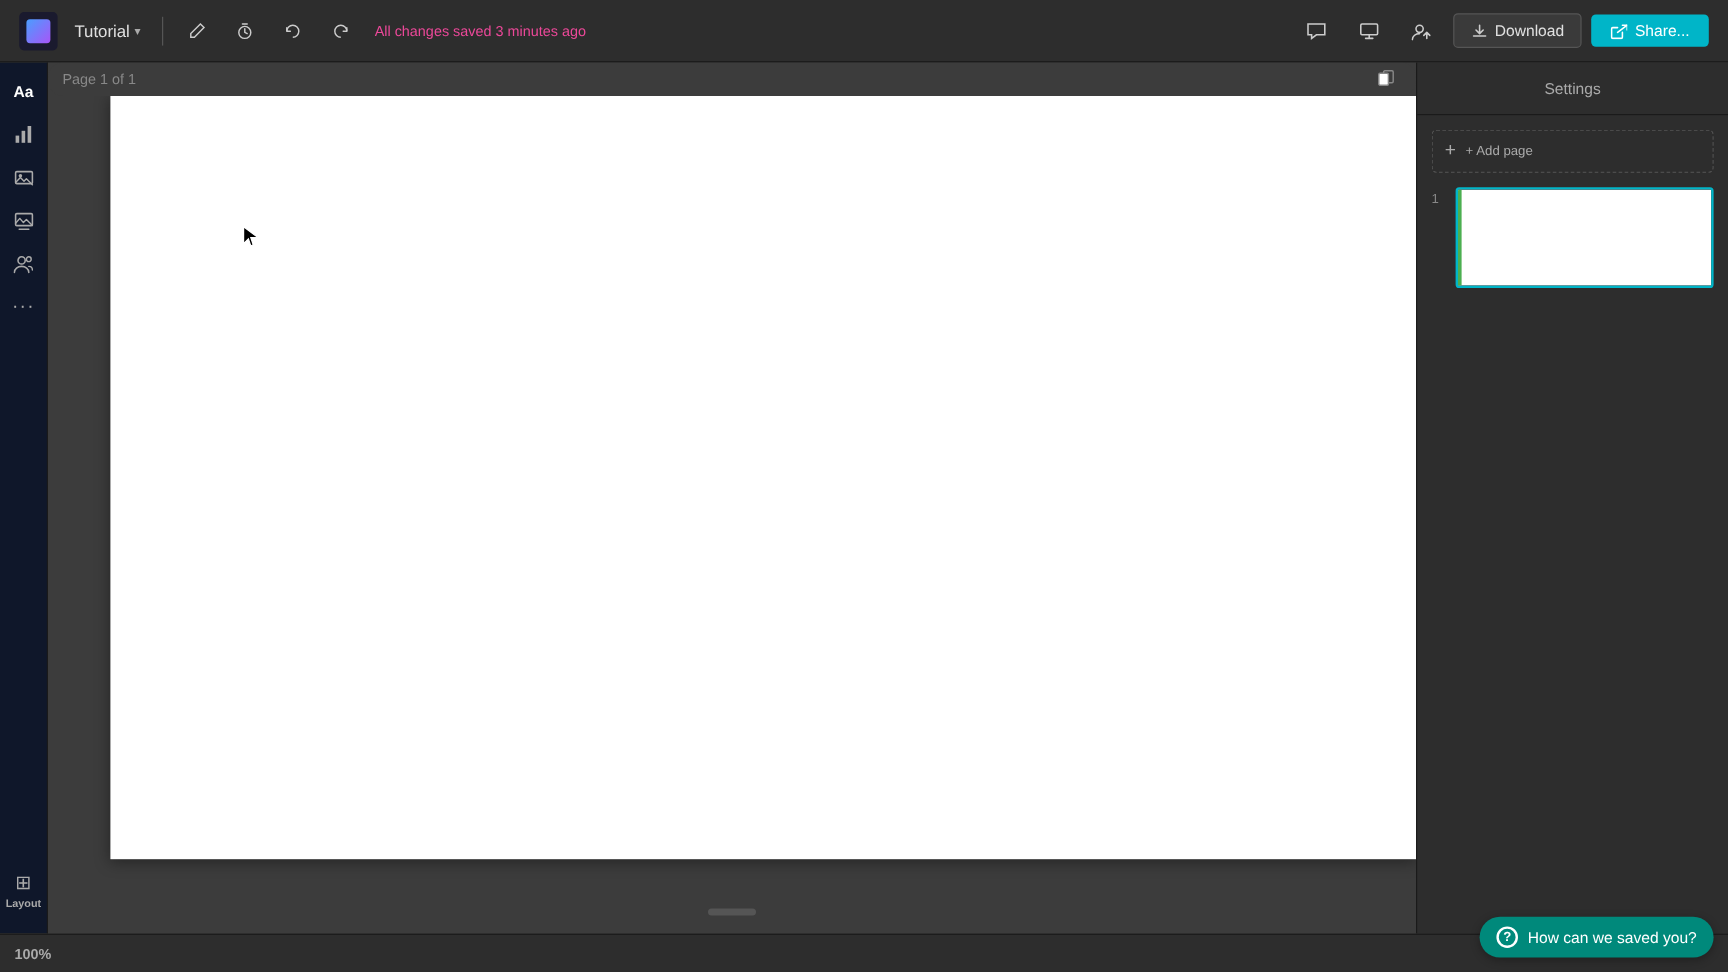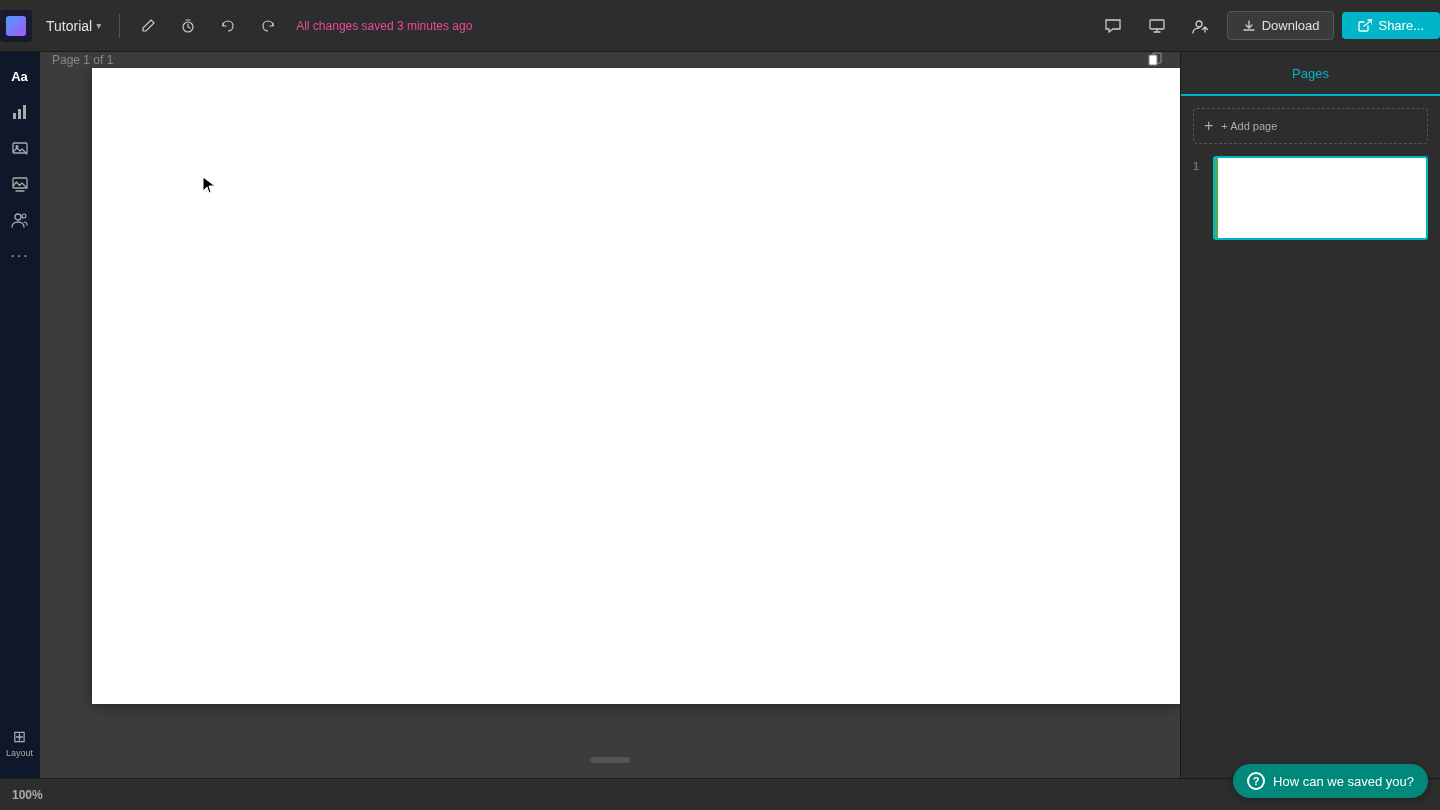--- a/index.html
+++ b/index.html
@@ -4,21 +4,21 @@
   <style>
     * { box-sizing: border-box; margin: 0; padding: 0; }
     body { width: 1440px; height: 810px; overflow: hidden; font-family: -apple-system, BlinkMacSystemFont, 'Segoe UI', sans-serif; background: #3a3a3a; display: flex; flex-direction: column; }
 
     
     .topbar {
       height: 52px;
       background: #2d2d2d;
       display: flex;
       align-items: center;
-      padding: 0 0;
+      padding: 0 16px;
       gap: 8px;
       flex-shrink: 0;
       border-bottom: 1px solid #1a1a1a;
     }
     .logo-area {
       width: 32px;
       height: 32px;
       background: #1a1a2e;
       border-radius: 4px;
       display: flex; align-items: center; justify-content: center;
@@ -77,21 +77,21 @@
       display: flex; align-items: flex-end; gap: 6px;
       background: #3a3a3a;
       border: 1px solid #555;
       color: #e0e0e0;
       padding: 6px 14px;
       border-radius: 4px;
       font-size: 13px;
       cursor: pointer;
     }
     .share-btn {
-      display: flex; gap: 6px;
+      display: flex; align-items: center; gap: 6px;
       background: #00b5c8;
       border: none;
       color: #fff;
       padding: 6px 16px;
       border-radius: 4px;
       font-size: 13px;
       font-weight: 500;
       cursor: pointer;
     }
 
@@ -144,21 +144,21 @@
     
     .canvas-area {
       flex: 1;
       background: #3c3c3c;
       display: flex;
       flex-direction: column;
       overflow: hidden;
       position: relative;
     }
     .canvas-header {
-      height: 16px;
+      height: 28px;
       display: flex;
       align-items: center;
       padding: 0 12px;
       background: #3c3c3c;
       flex-shrink: 0;
       border-radius: 13px;
     }
     .page-indicator {
       color: #888;
       font-size: 12px;
@@ -449,21 +449,21 @@
     </div>
     <div class="sidebar-item">
       <span style="color:#aaa;font-size:16px;letter-spacing:1px;">···</span>
     </div>
 
     <div class="sidebar-spacer"></div>
 
     <div class="sidebar-bottom">
       <div class="layout-btn">
         <span class="layout-icon">⊞</span>
-        <span style="font-size:9px;color:#aaa;">Layout</span>
+        <span style="font-size:9px;color:#aaa;font-weight:bold;">Layout</span>
       </div>
     </div>
   </div>
 
   <div class="canvas-area">
     <div class="canvas-header">
       <span class="page-indicator">Page 1 of 1</span>
       <span class="canvas-copy-btn">
         <svg width="14" height="14" viewBox="0 0 14 14" fill="none">
           <rect x="5" y="1" width="8" height="10" rx="1" stroke="#888" stroke-width="1.2" fill="none"></rect>
@@ -483,22 +483,22 @@
       </div>
     </div>
 
     <div class="canvas-footer">
       <div class="drag-handle"></div>
     </div>
   </div>
 
   <div class="right-panel">
     <div class="panel-tabs">
-      <div class="panel-tab active">
-        <span>Pages</span>
+      <div class="panel-tab">
+        <span>Settings</span>
       </div>
     </div>
 
     <div class="panel-content">
       <button class="add-page-btn">
         <span style="font-size:16px;">+</span>
         <span style="font-size:11px;">+ Add page</span>
       </button>
 
       <div class="pages-grid">

